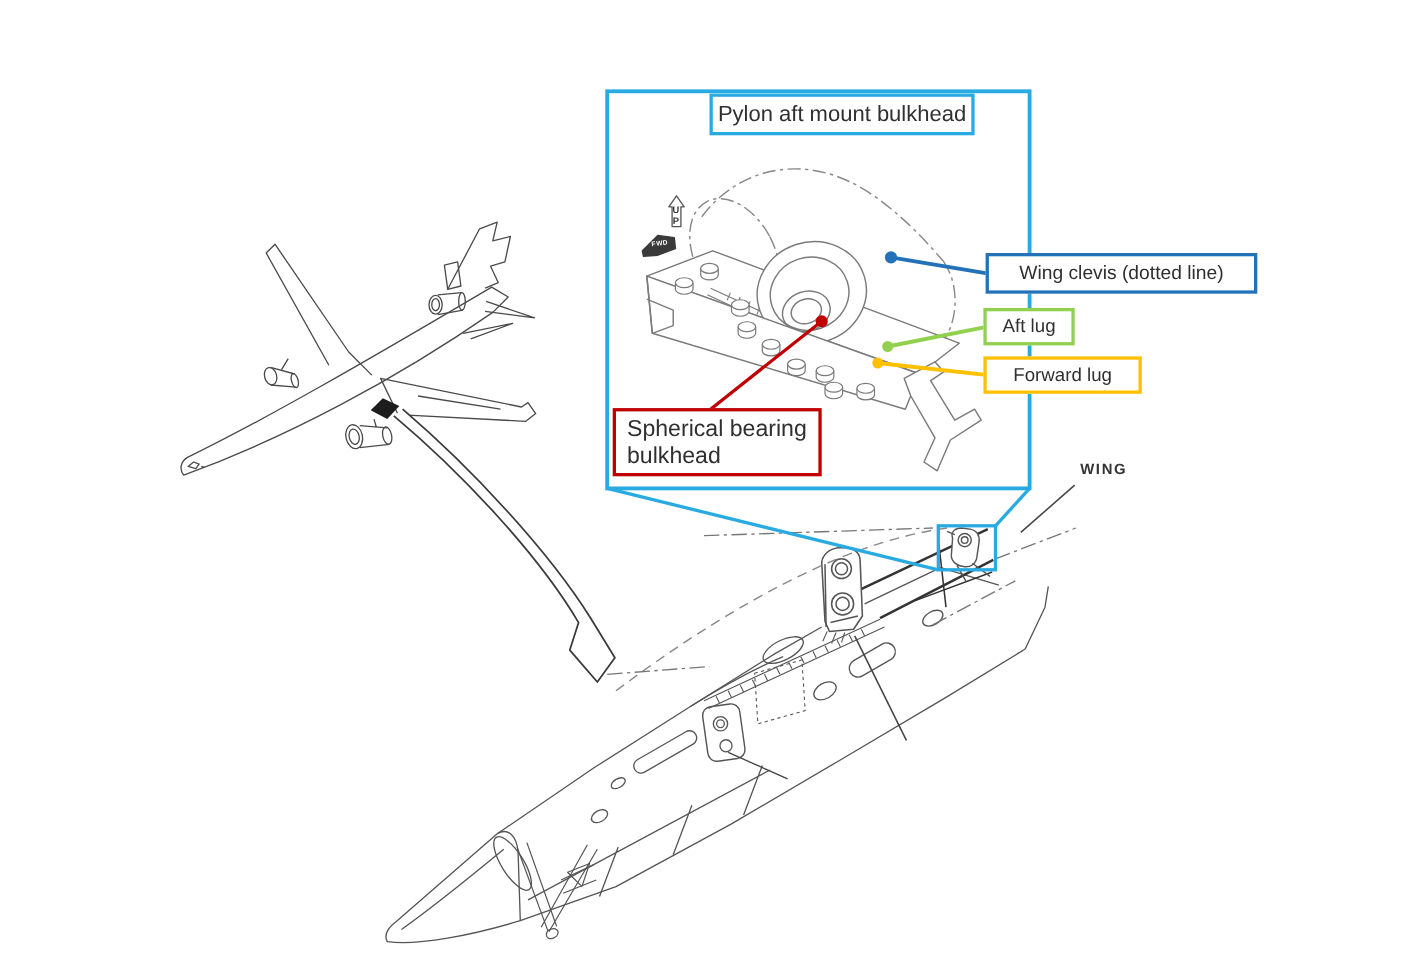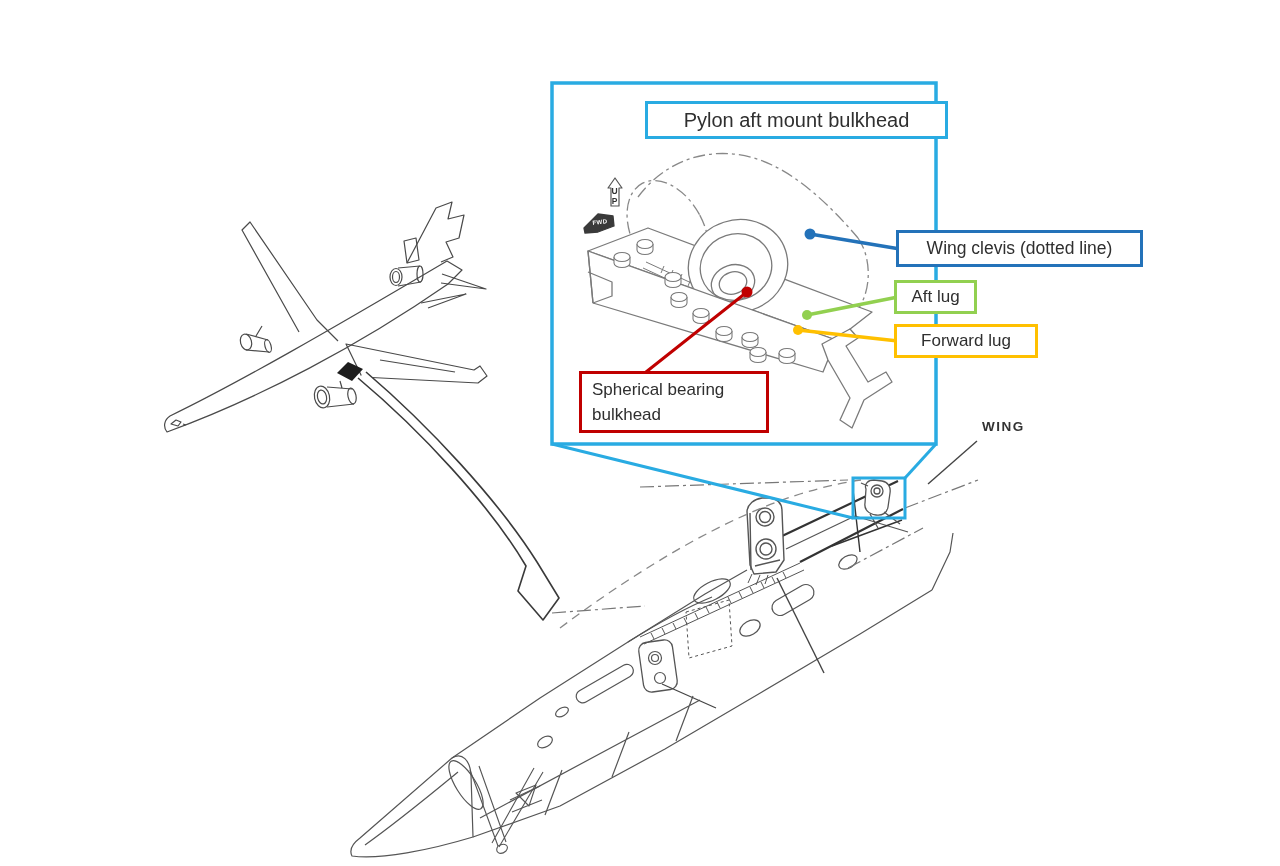--- a/index.html
+++ b/index.html
@@ -1,31 +1,31 @@
 <!DOCTYPE html>
 <html><head>
 <meta charset="utf-8">
 <style>
   html,body{margin:0;padding:0;background:#ffffff;}
   #stage{position:relative;width:1280px;height:866px;background:#fff;overflow:hidden;
          font-family:"Liberation Sans",sans-serif;}
   #art{position:absolute;left:0;top:0;z-index:1;}
   .ovl{position:absolute;z-index:2;box-sizing:border-box;background:#fff;color:#2f2f2f;}
   .callout{display:flex;align-items:center;justify-content:center;text-align:center;}
-  #title-box{left:645px;top:85px;width:303px;height:38px;border:3px solid #29abe2;
-             font-size:20px;margin-top:16px;}
+  #title-box{left:645px;top:85px;width:241px;height:38px;border:3px solid #29abe2;
+             font-size:20px;}
   #wing-clevis-box{left:896px;top:230px;width:247px;height:37px;border:3px solid #2372b9;
              font-size:17.5px;}
   #aft-lug-box{left:894px;top:280px;width:83px;height:34px;border:3px solid #92d050;
              font-size:17px;}
   #forward-lug-box{left:894px;top:324px;width:144px;height:34px;border:3px solid #ffc000;
              font-size:17px;}
   #spherical-box{left:557px;top:371px;width:190px;height:62px;border:3px solid #c00000;
-             font-size:17px;line-height:25px;display:flex;flex-direction:column;
-             justify-content:center;align-items:flex-start;padding-left:10px;margin-left:22px;}
+             font-size:21px;line-height:25px;display:flex;flex-direction:column;
+             justify-content:center;align-items:flex-start;padding-left:10px;}
   #wing-text{left:982px;top:419px;background:transparent;font-size:13.5px;font-weight:700;
              letter-spacing:1.5px;color:#333;}
   #side-note{left:818px;top:671px;background:transparent;font-size:12.5px;font-weight:700;
              letter-spacing:.2px;line-height:19px;color:#222;white-space:nowrap;}
   #up-text{left:609px;top:187px;width:11px;background:transparent;font-size:8.5px;
            font-weight:700;line-height:9.5px;text-align:center;word-break:break-all;color:#333;}
   #fwd-text{left:588px;top:219px;width:24px;background:transparent;font-size:6px;
            font-weight:700;letter-spacing:.5px;text-align:center;color:#fff;
            transform:rotate(-7deg);}
 </style>

